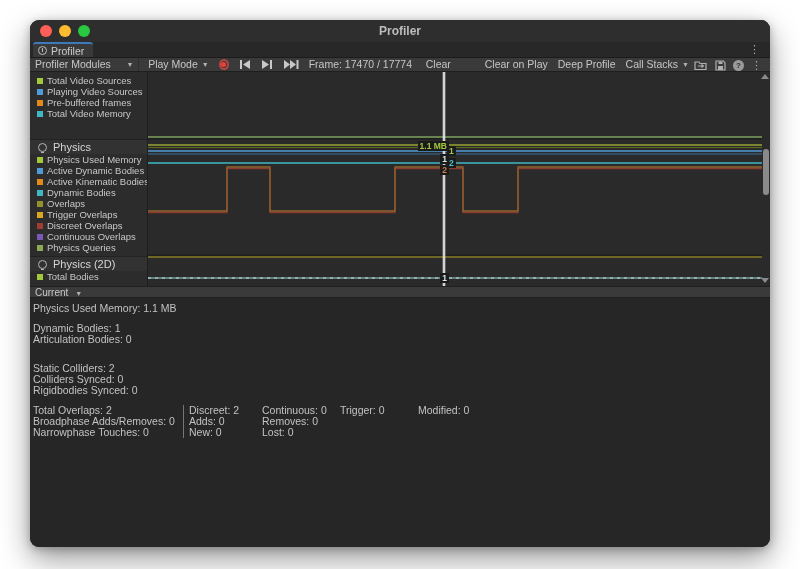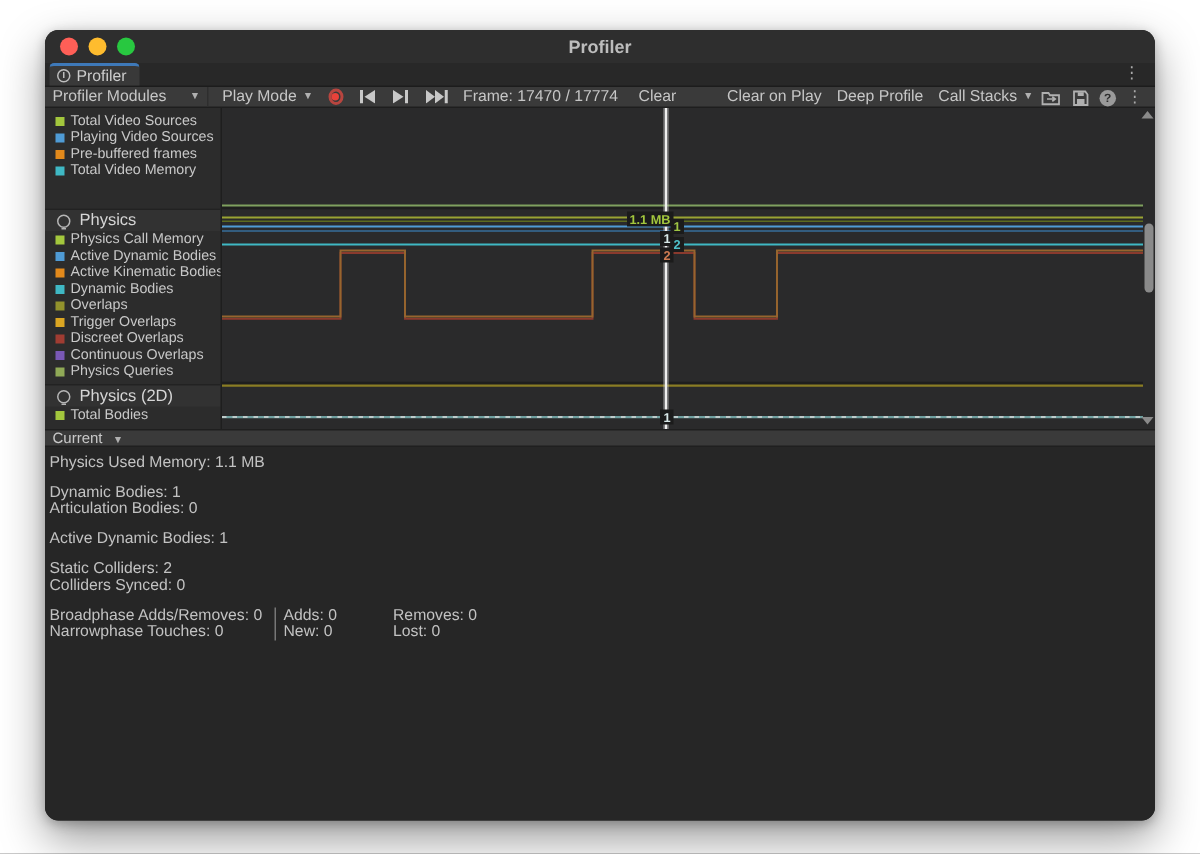--- a/index.html
+++ b/index.html
@@ -172,21 +172,21 @@
         <div class="leg-item">
           <span class="leg-chip" style="background: rgb(63, 184, 196);"></span>
           <span>Total Video Memory</span>
         </div>
         <div class="leg-header" style="margin-top: 20px;">
           <span class="mod-icon"></span>
           <span>Physics</span>
         </div>
         <div class="leg-item">
           <span class="leg-chip" style="background: rgb(163, 199, 61);"></span>
-          <span>Physics Call Memory</span>
+          <span>Physics Used Memory</span>
         </div>
         <div class="leg-item">
           <span class="leg-chip" style="background: rgb(79, 155, 213);"></span>
           <span>Active Dynamic Bodies</span>
         </div>
         <div class="leg-item">
           <span class="leg-chip" style="background: rgb(226, 137, 27);"></span>
           <span>Active Kinematic Bodies</span>
         </div>
         <div class="leg-item">
@@ -258,25 +258,32 @@
       <span class="dd-arrow">▼</span>
     </span>
   </div>
 
   <div class="details" id="details">
       <div class="d-row">Physics Used Memory: 1.1 MB</div>
       <div class="d-blank"></div>
       <div class="d-row">Dynamic Bodies: 1</div>
       <div class="d-row">Articulation Bodies: 0</div>
       <div class="d-blank"></div>
-      <div class="d-row">Active Dynamic Bodies: 1</div>
       <div class="d-blank"></div>
       <div class="d-row">Static Colliders: 2</div>
       <div class="d-row">Colliders Synced: 0</div>
-      <div class="d-blank"></div>
+      <div class="d-row">Rigidbodies Synced: 0</div>
+      <div class="d-blank"></div>
+      <div class="d-row d-cols">
+        <span class="d-c0">Total Overlaps: 2</span>
+        <span class="d-c">Discreet: 2</span>
+        <span class="d-c">Continuous: 0</span>
+        <span class="d-c">Trigger: 0</span>
+        <span class="d-c">Modified: 0</span>
+      </div>
       <div class="d-row d-cols">
         <span class="d-c0">Broadphase Adds/Removes: 0</span>
         <span class="d-c">Adds: 0</span>
         <span class="d-c">Removes: 0</span>
       </div>
       <div class="d-row d-cols">
         <span class="d-c0">Narrowphase Touches: 0</span>
         <span class="d-c">New: 0</span>
         <span class="d-c">Lost: 0</span>
       </div>

